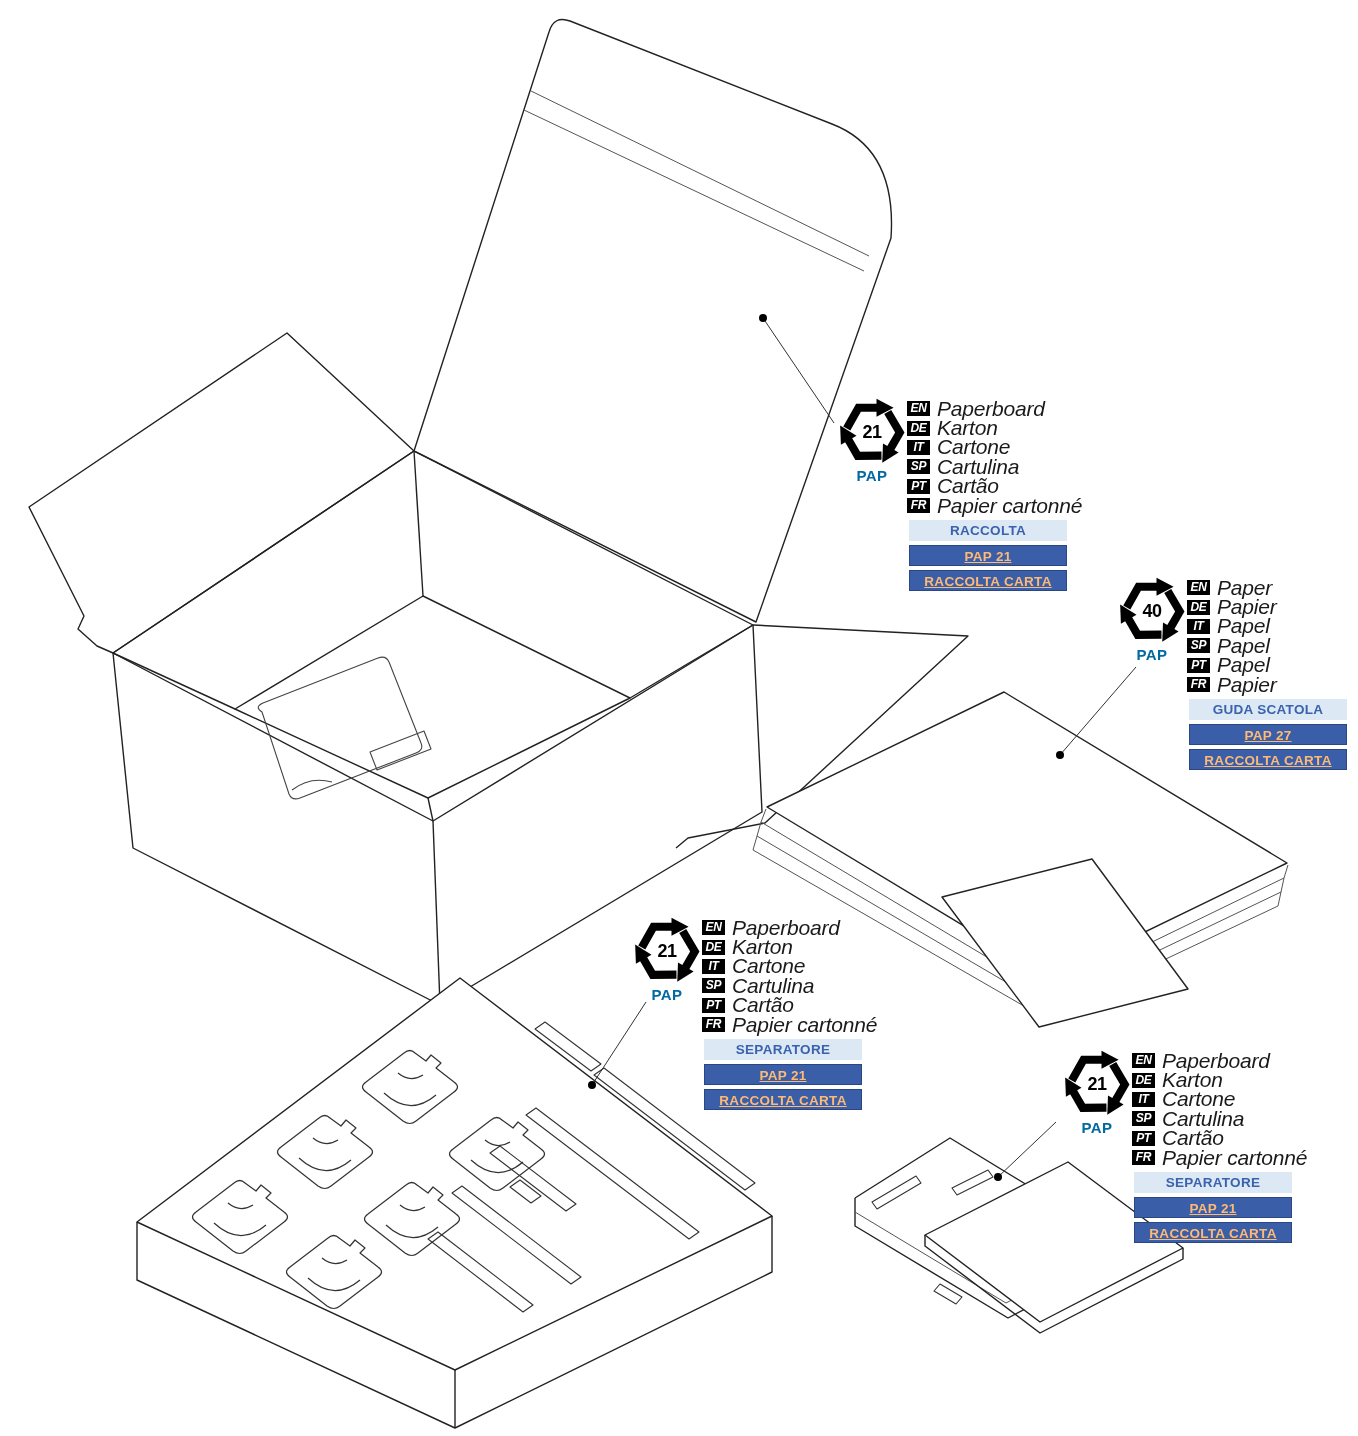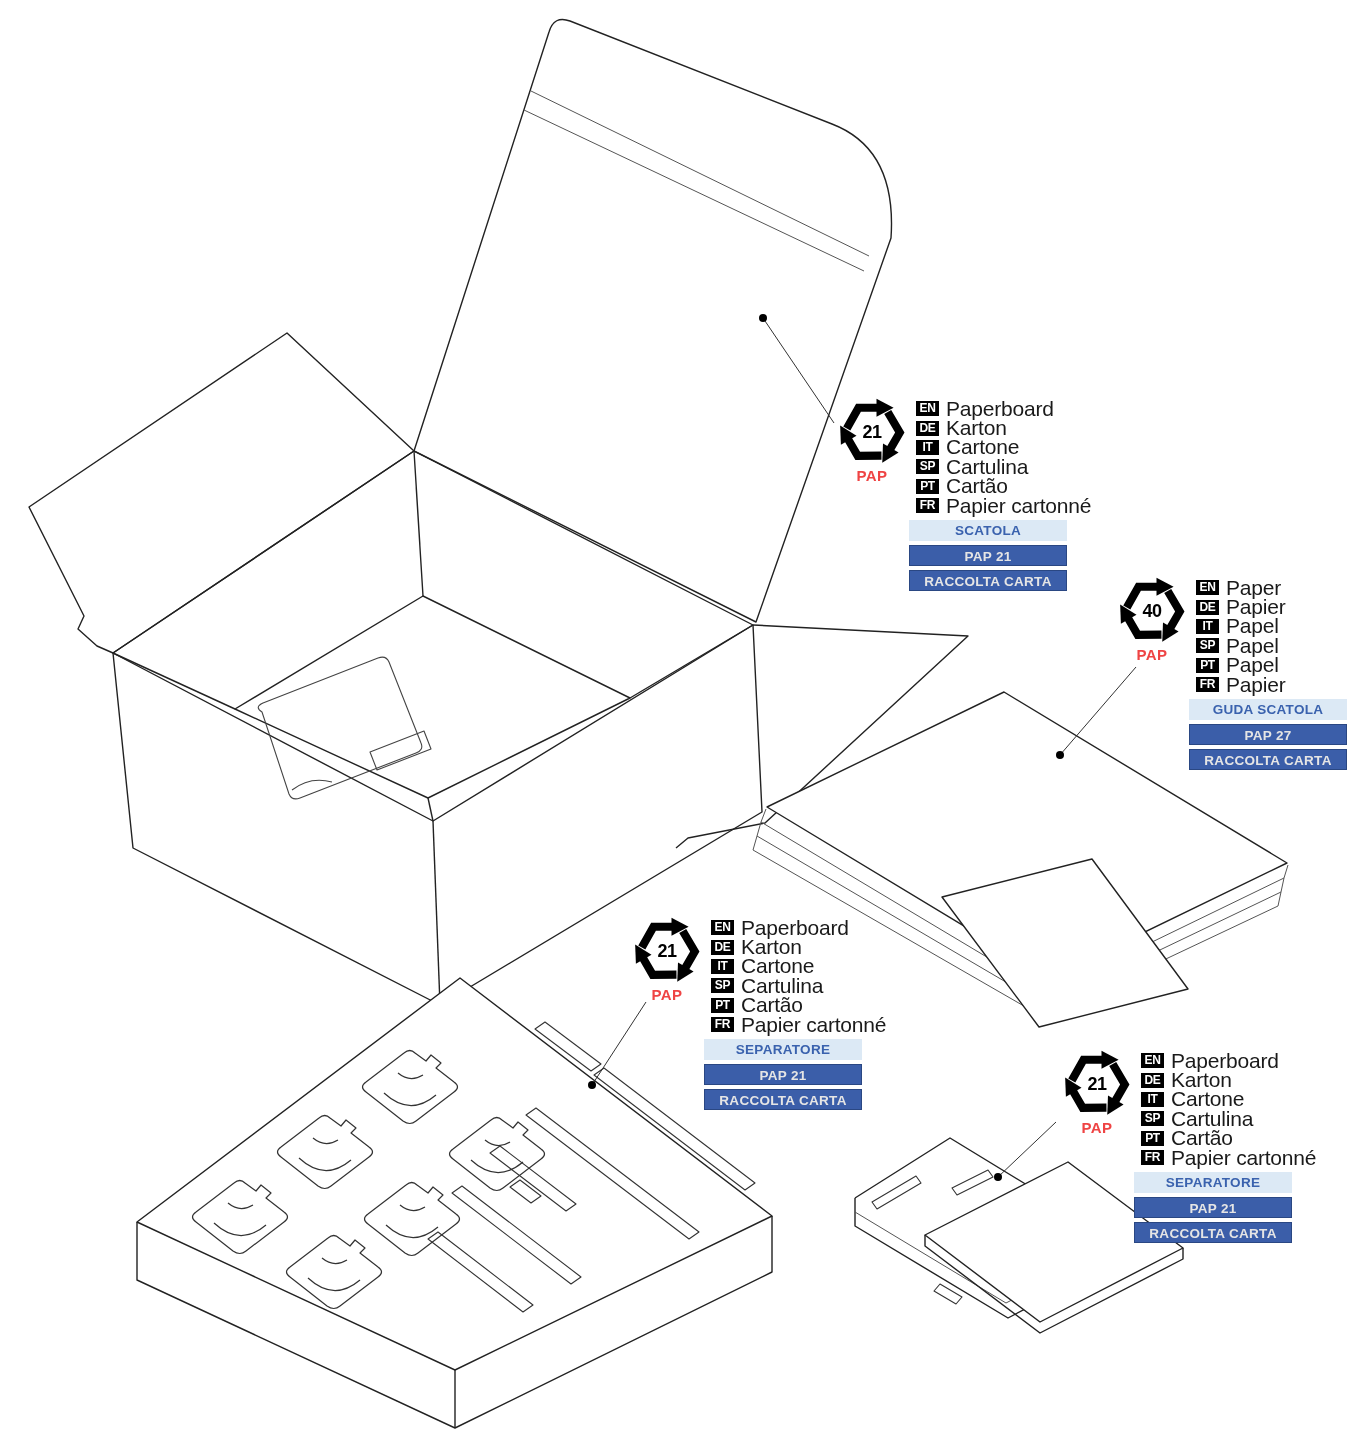--- a/index.html
+++ b/index.html
@@ -9,34 +9,34 @@
   .drawings path,.drawings line,.drawings use{vector-effect:non-scaling-stroke;}
 
   .label-block{position:absolute;}
   .recycle{position:absolute;left:16px;top:0;width:72px;height:92px;}
   .rarrows{position:absolute;left:0;top:0;}
   .rarrows .band{fill:none;stroke:#000;stroke-width:9px;}
   .rarrows .head{fill:#000;stroke:none;}
   .rnum{position:absolute;left:0;top:26px;width:72px;text-align:center;
         font-size:18px;font-weight:bold;color:#000;letter-spacing:-0.5px;}
   .rpap{position:absolute;left:0;top:71px;width:72px;text-align:center;
-        font-size:15px;font-weight:bold;color:#ef4444;letter-spacing:0.5px;}
-
-  .langs{position:absolute;left:96px;top:3px;}
+        font-size:15px;font-weight:bold;color:#0369a1;letter-spacing:0.5px;}
+
+  .langs{position:absolute;left:87px;top:3px;font-style:italic;}
   .lrow{height:19.4px;display:flex;align-items:center;white-space:nowrap;}
   .ltag{display:inline-block;width:23px;height:15px;background:var(--tag_bg,#000);
         color:#fff;font-size:12px;font-weight:bold;text-align:center;line-height:15.5px;
         margin-right:7px;letter-spacing:-0.3px;flex:0 0 23px;}
   .ltxt{font-size:21px;color:var(--text,#1a1a1a);letter-spacing:-0.2px;}
 
   .bars{position:absolute;left:89px;top:124px;width:158px;}
   .bar{height:21px;line-height:21px;margin-bottom:4px;text-align:center;
        font-size:13.5px;font-weight:bold;letter-spacing:0.3px;box-sizing:border-box;}
   .bar.light{background:var(--bar_light,#dce9f5);color:var(--bar_light_text,#3a62ae);}
-  .bar.dark{background:var(--bar_dark,#3b5ea9);color:#e5e5e5;border:1px solid var(--bar_dark_border,#2a4783);}
+  .bar.dark{background:var(--bar_dark,#3b5ea9);color:#fdba74;border:1px solid var(--bar_dark_border,#2a4783);text-decoration:underline;}
 </style>
 </head>
 <body>
 
 <div class="canvas">
 
   <svg class="drawings" width="1358" height="1436" viewBox="0 0 1358 1436">
 
     <g fill="none" stroke="#222" stroke-width="1.4" stroke-linejoin="round">
       <path fill="#fff" d="M 414 451 L 549 32 Q 554 15 570 21 L 832 124 Q 897 149 891 238 L 756 622 Z"></path>
@@ -154,21 +154,21 @@
       <div class="lrow">
           <span class="ltag">PT</span>
           <span class="ltxt">Cartão</span>
         </div>
       <div class="lrow">
           <span class="ltag">FR</span>
           <span class="ltxt">Papier cartonné</span>
         </div>
     </div>
     <div class="bars">
-      <div class="bar light">SCATOLA</div>
+      <div class="bar light">RACCOLTA</div>
       <div class="bar dark">PAP 21</div>
       <div class="bar dark">RACCOLTA CARTA</div>
     </div>
   </div>
 
   <div class="label-block" style="left:1100px;top:575px;">
     <div class="recycle">
       <svg class="rarrows" width="72" height="72" viewBox="-40 -40 80 80">
         <g>
             <path class="band" d="M -28 -4 L -15 -27 L 7 -27"></path>

